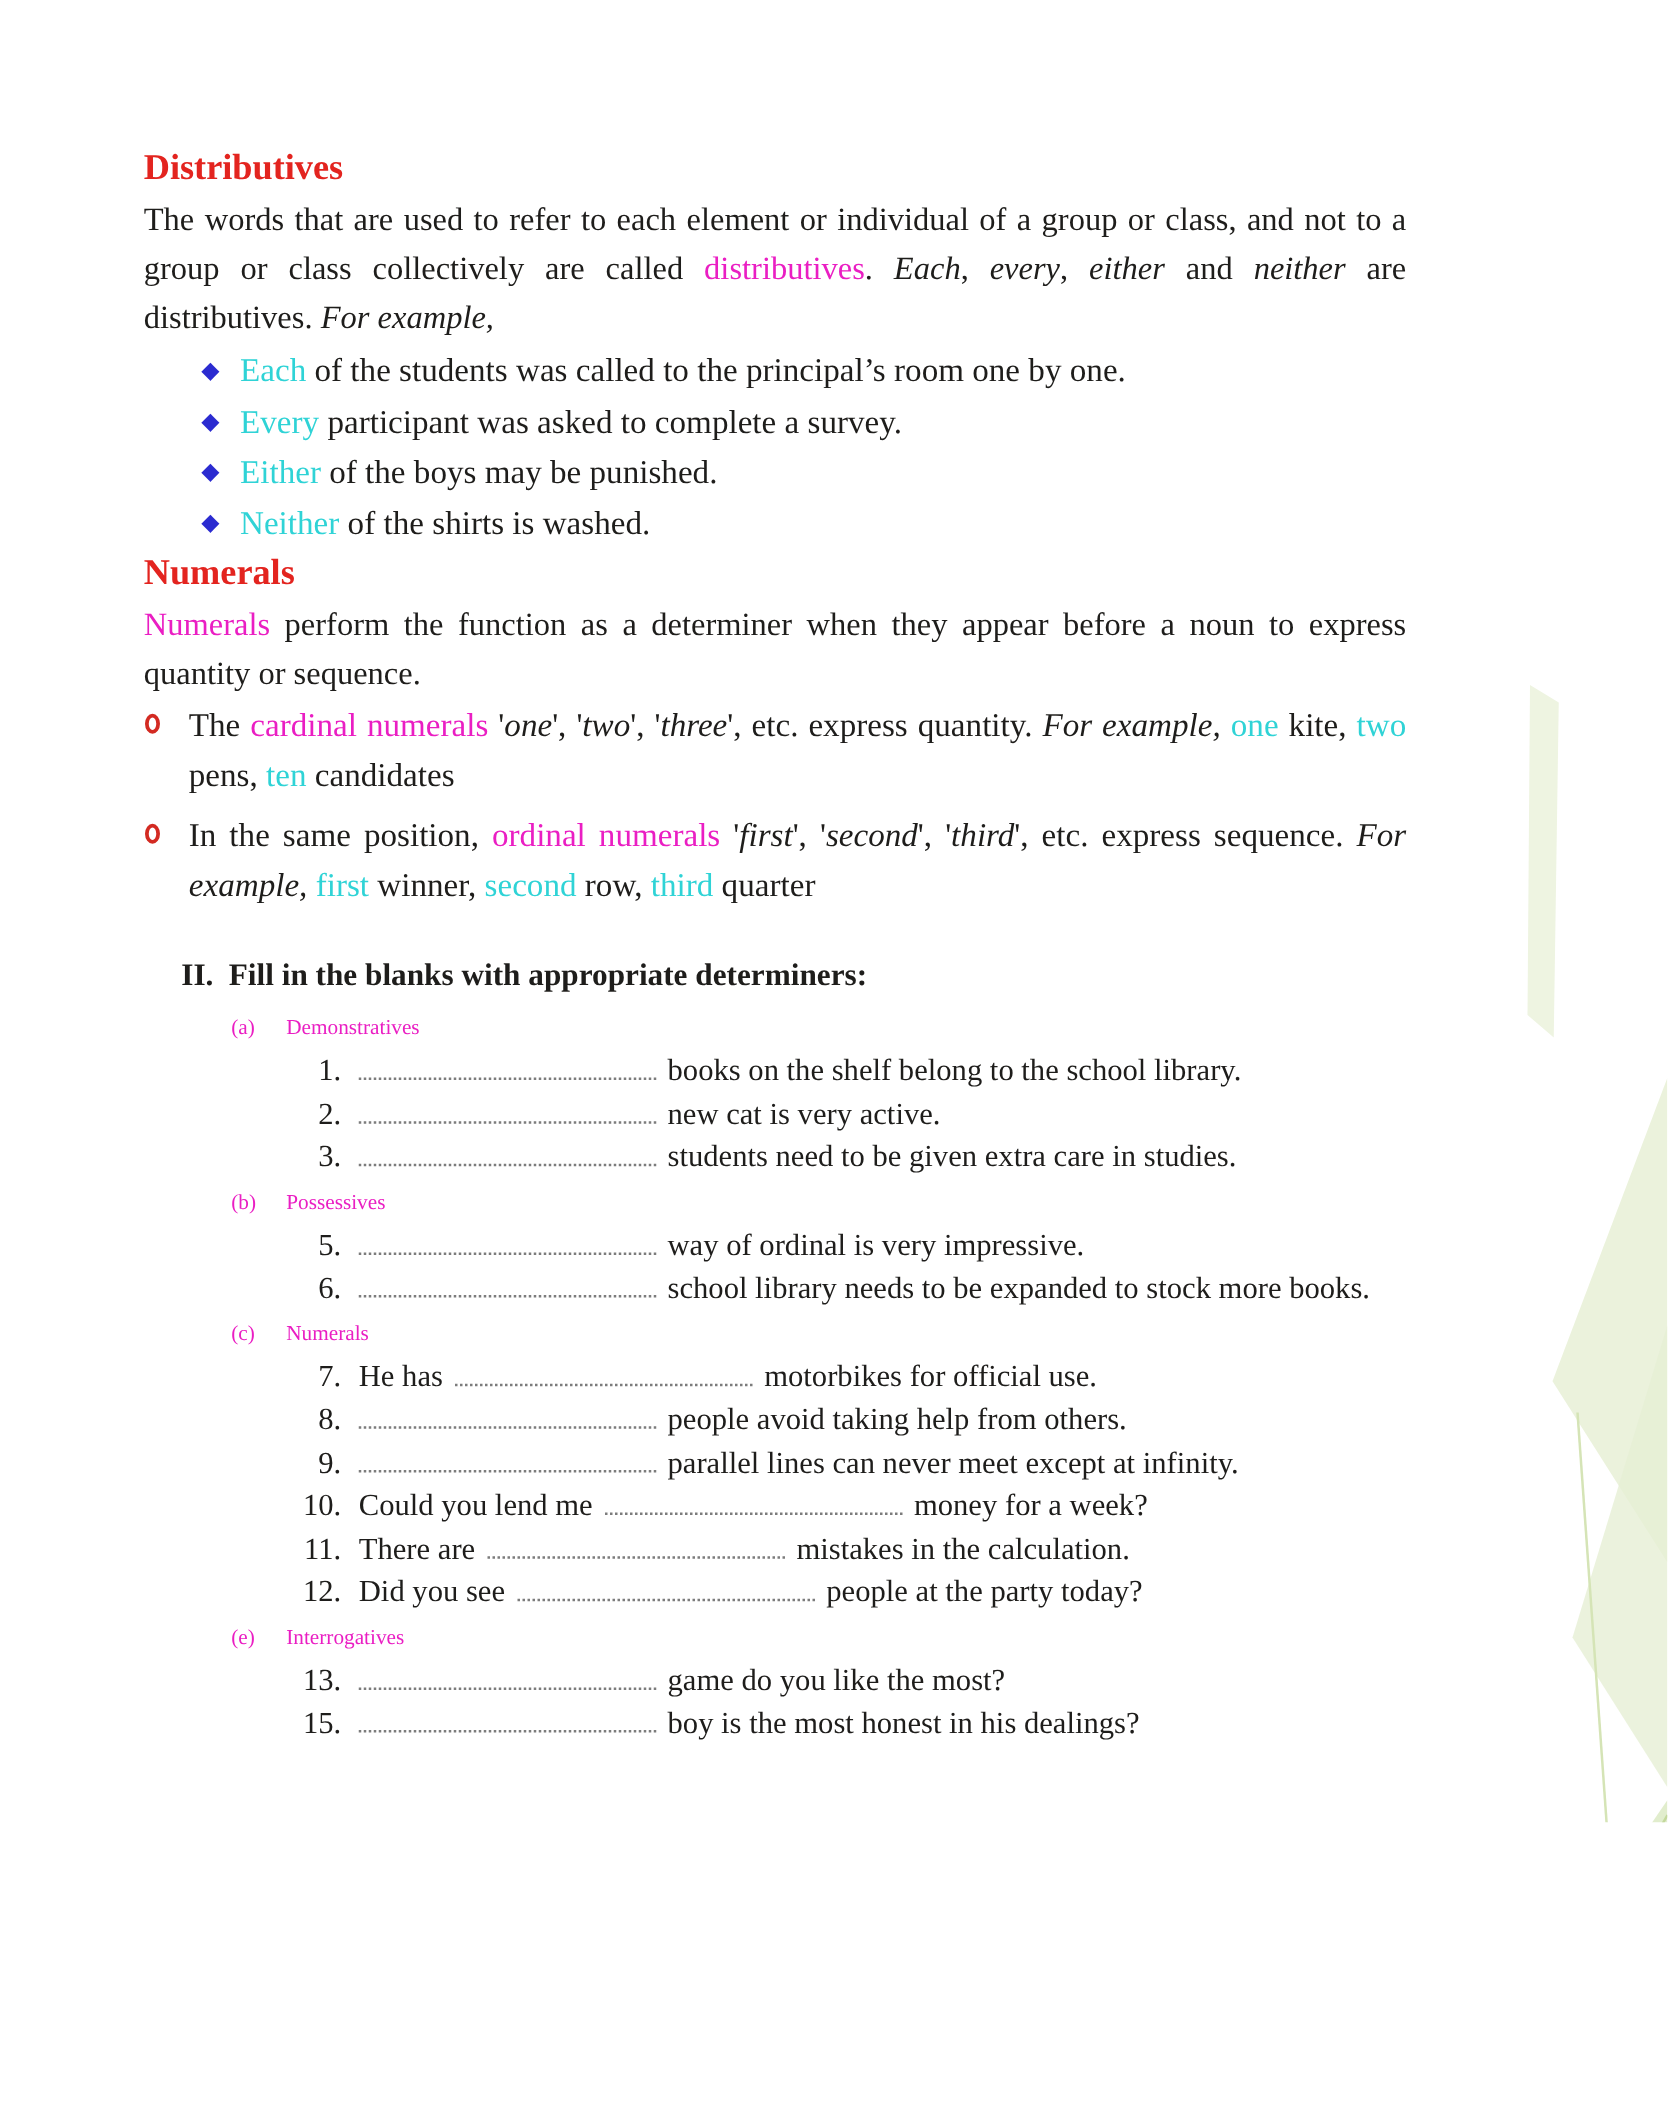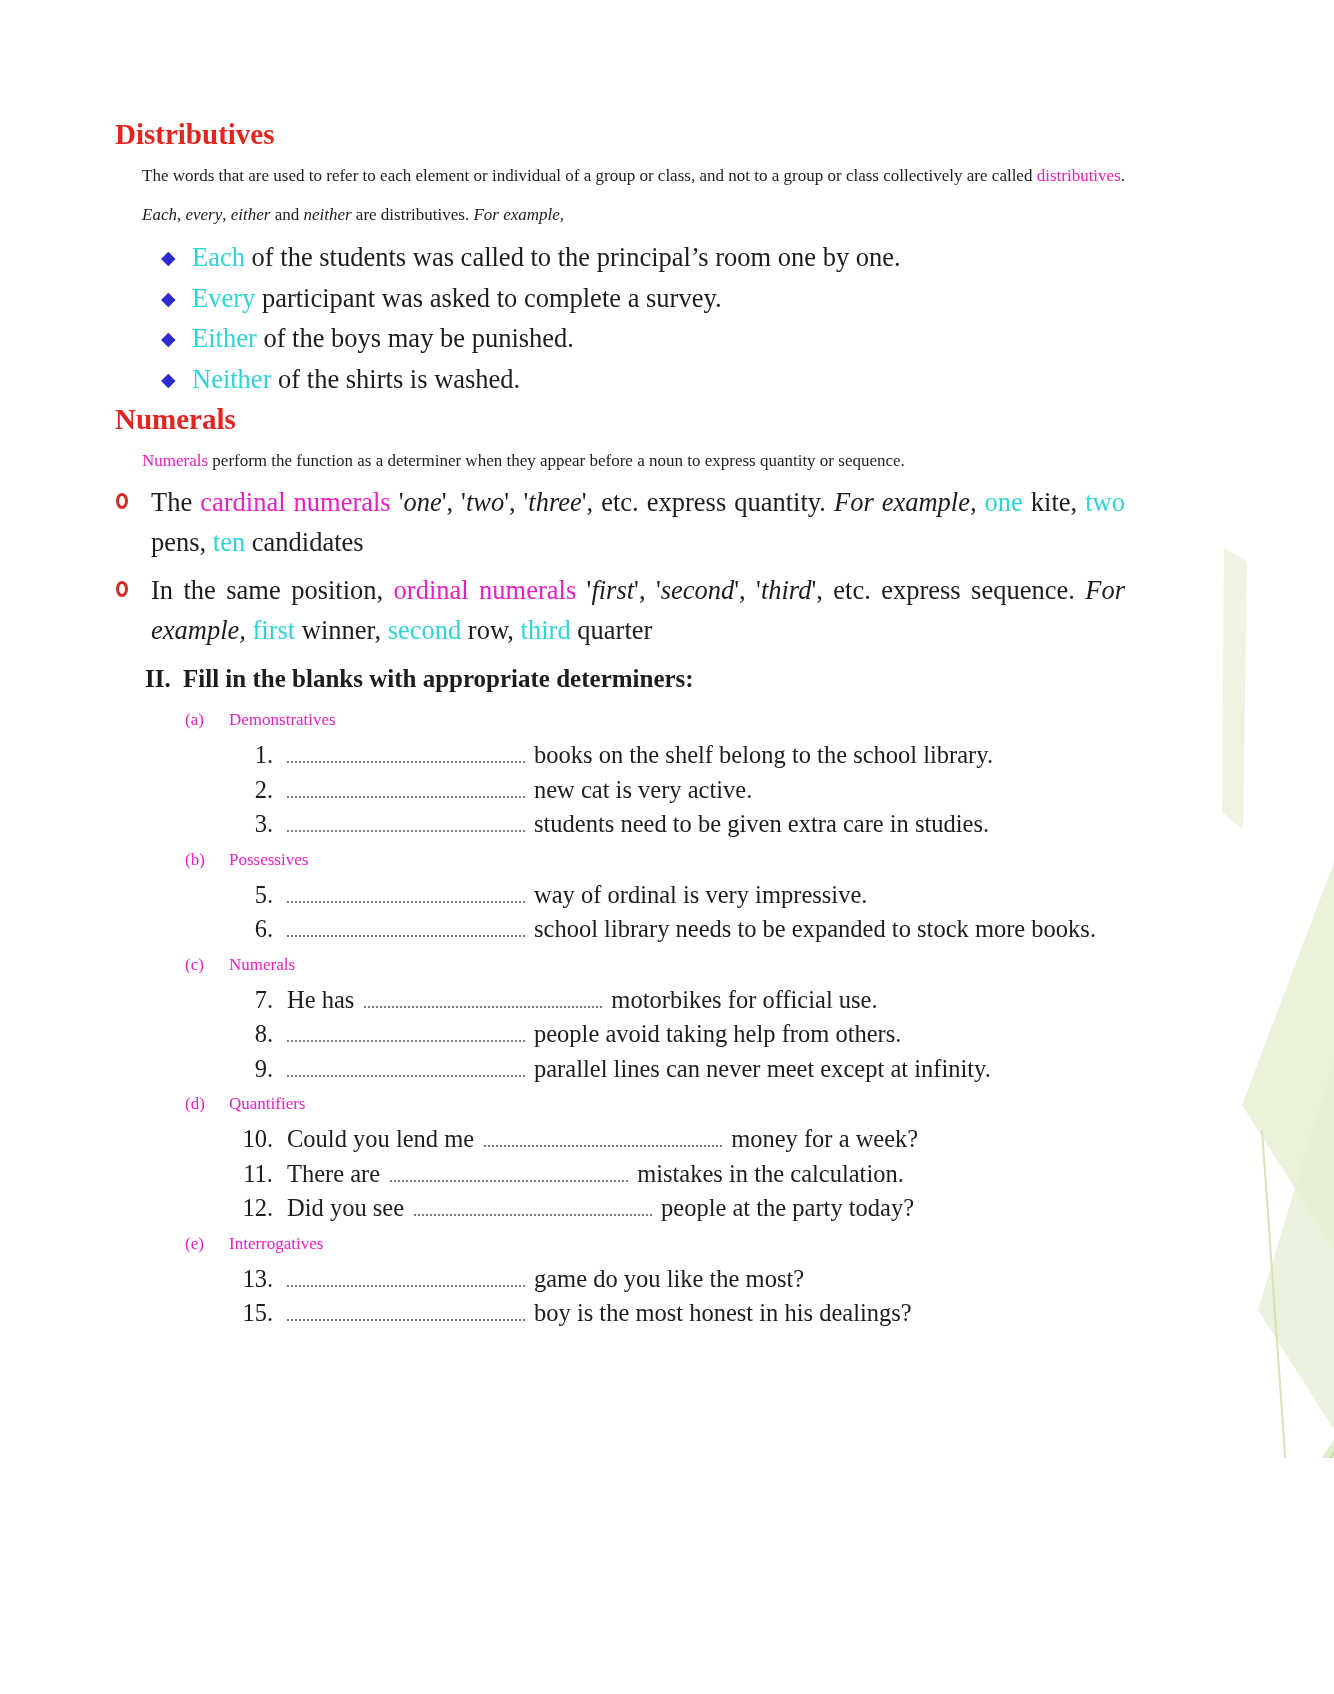--- a/index.html
+++ b/index.html
@@ -3,34 +3,34 @@
 <meta charset="utf-8">
 <style>
   * { margin:0; padding:0; box-sizing:border-box; }
   html,body { background:#ffffff; }
   body { font-family:"Liberation Serif", serif; color:#1e1d1b; }
   .page { position:relative; width:1334px; height:1458px; background:#fff; overflow:hidden; }
   .bg-decor { position:absolute; left:0; top:0; width:1334px; height:1694px; z-index:0; }
   .content { position:relative; z-index:1; padding:116px 209px 0 115px; }
 
   .red-h { color:#e3241f; font-size:29px; font-weight:bold; line-height:36px; margin-bottom:4px; }
-  .para { font-size:17px; line-height:39px; text-align:justify;margin-left:27px; }
+  .para { font-size:26px; line-height:39px; text-align:justify; }
   .it { font-style:italic; }
   .mag { color:#ea1ec3; }
   .cyan { color:#2fd3d6; }
 
   .diamond-list { list-style:none; margin:3px 0 2px 0; }
   .diamond-list li { position:relative; padding-left:77px; font-size:26.5px; line-height:40.5px; }
   .dia { position:absolute; left:46px; top:1px; color:#2b2bd0; font-size:19px; }
 
   .o-list { list-style:none; margin:2px 0 0 0; }
   .o-list li { position:relative; padding-left:36px; font-size:26.5px; line-height:40px; text-align:justify; margin-bottom:8px; }
   .o-ring { position:absolute; left:1px; top:11px; width:12px; height:16px; border:3.5px solid #d32a22; border-radius:50%; }
 
-  .exercise { margin-top:12px; }
+  .exercise { margin-top:36px; }
   .ex-title { font-weight:bold; font-size:25px; line-height:34px; padding-left:30px; margin-bottom:6px; }
   .ex-title .ex-num { display:inline-block; width:38px; }
   .group-head { color:#ea1ec3; font-size:17px; line-height:36px; padding-left:70px; }
   .group-head .letter { display:inline-block; width:44px; }
   .item { font-size:24.5px; line-height:34.5px; padding-left:112px; }
   .item .num { display:inline-block; width:46px; text-align:right; margin-right:14px; }
   .item .pre { margin-right:10px; }
   .item .pre:empty { display:none; margin:0; }
   .dots { display:inline-block; width:238px; height:20px; border-bottom:2px dotted #7c7c7c; margin-right:9px; vertical-align:baseline; }
 
@@ -97,23 +97,20 @@
       <div class="item"><span class="num">5.</span><span class="dots"></span><span>way of ordinal is very impressive.</span></div>
       <div class="item"><span class="num">6.</span><span class="dots"></span><span>school library needs to be expanded to stock more books.</span></div>
 
       <div class="group-head">
         <span class="letter">(c)</span><span>Numerals</span>
       </div>
       <div class="item"><span class="num">7.</span><span class="pre">He has</span><span class="dots"></span><span>motorbikes for official use.</span></div>
       <div class="item"><span class="num">8.</span><span class="dots"></span><span>people avoid taking help from others.</span></div>
       <div class="item"><span class="num">9.</span><span class="dots"></span><span>parallel lines can never meet except at infinity.</span></div>
 
-      <div class="group-head">
-        <span class="letter">(d)</span><span>Quantifiers</span>
-      </div>
       <div class="item"><span class="num">10.</span><span class="pre">Could you lend me</span><span class="dots"></span><span>money for a week?</span></div>
       <div class="item"><span class="num">11.</span><span class="pre">There are</span><span class="dots"></span><span>mistakes in the calculation.</span></div>
       <div class="item"><span class="num">12.</span><span class="pre">Did you see</span><span class="dots"></span><span>people at the party today?</span></div>
 
       <div class="group-head">
         <span class="letter">(e)</span><span>Interrogatives</span>
       </div>
       <div class="item"><span class="num">13.</span><span class="dots"></span><span>game do you like the most?</span></div>
       <div class="item"><span class="num">15.</span><span class="dots"></span><span>boy is the most honest in his dealings?</span></div>
 

